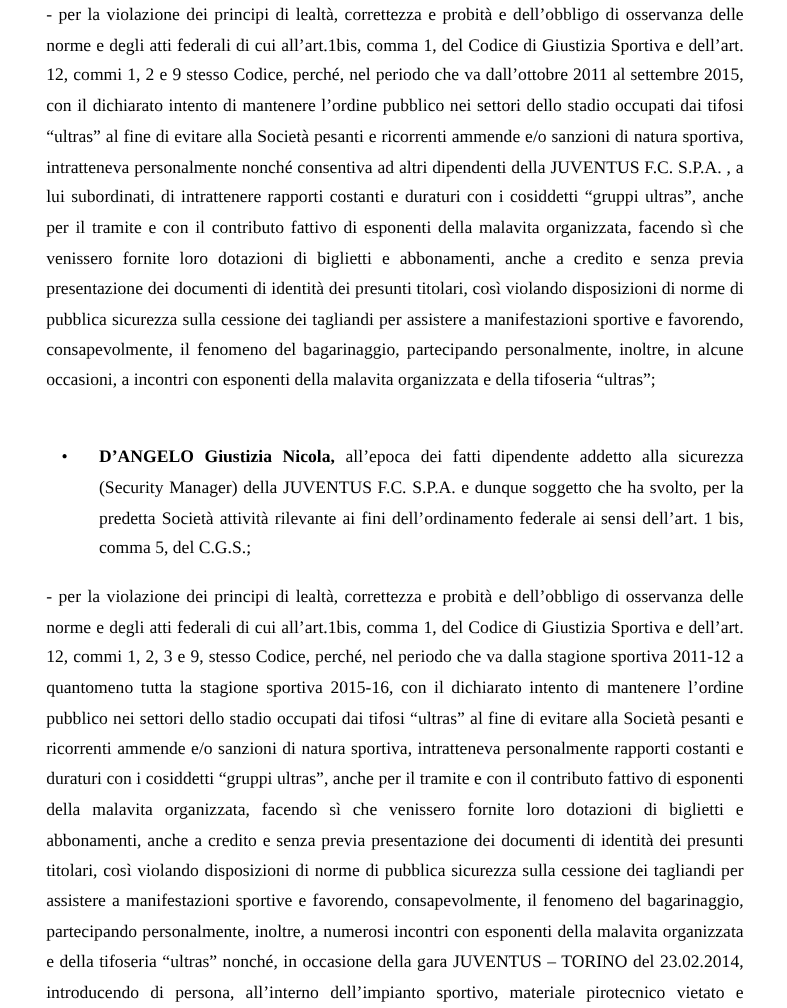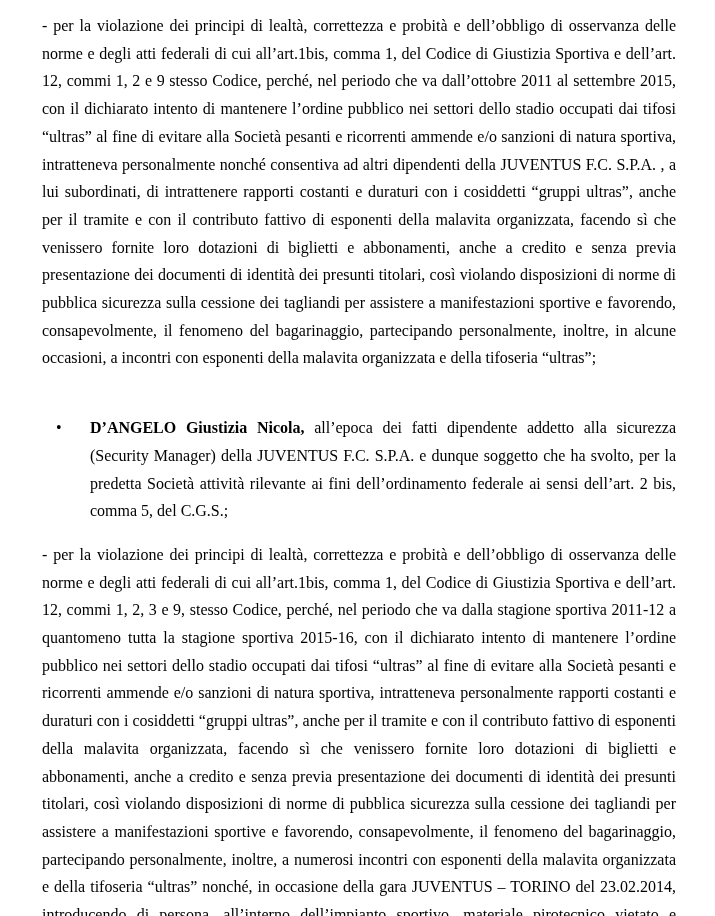--- a/index.html
+++ b/index.html
@@ -9,21 +9,21 @@
   }
   body {
     width: 715px;
     height: 916px;
     overflow: hidden;
   }
   .page {
     box-sizing: border-box;
     width: 715px;
     height: 916px;
-    padding: 12px 39px 0 42px;
+    padding: 0 39px 0 42px;
     background: #ffffff;
     color: #000000;
     font-family: "Liberation Serif", "DejaVu Serif", serif;
     font-size: 16px;
     line-height: 27.7px;
   }
   .para {
     margin: 0;
     text-align: justify;
   }
@@ -51,18 +51,18 @@
 </style>
 </head>
 <body>
 
 <div class="page">
 
   <p class="para">- per la violazione dei principi di lealtà, correttezza e probità e dell’obbligo di osservanza delle norme e degli atti federali di cui all’art.1bis, comma 1, del Codice di Giustizia Sportiva e dell’art. 12, commi 1, 2 e 9 stesso Codice, perché, nel periodo che va dall’ottobre 2011 al settembre 2015, con il dichiarato intento di mantenere l’ordine pubblico nei settori dello stadio occupati dai tifosi “ultras” al fine di evitare alla Società pesanti e ricorrenti ammende e/o sanzioni di natura sportiva, intratteneva personalmente nonché consentiva ad altri dipendenti della JUVENTUS F.C. S.P.A. , a lui subordinati, di intrattenere rapporti costanti e duraturi con i cosiddetti “gruppi ultras”, anche per il tramite e con il contributo fattivo di esponenti della malavita organizzata, facendo sì che venissero fornite loro dotazioni di biglietti e abbonamenti, anche a credito e senza previa presentazione dei documenti di identità dei presunti titolari, così violando disposizioni di norme di pubblica sicurezza sulla cessione dei tagliandi per assistere a manifestazioni sportive e favorendo, consapevolmente, il fenomeno del bagarinaggio, partecipando personalmente, inoltre, in alcune occasioni, a incontri con esponenti della malavita organizzata e della tifoseria “ultras”;</p>
 
   <div class="bullet-item">
     <span class="bullet-glyph">•</span>
-    <p class="bullet-text"><span class="bold-lead">D’ANGELO Giustizia Nicola,</span><span> all’epoca dei fatti dipendente addetto alla sicurezza (Security Manager) della JUVENTUS F.C. S.P.A. e dunque soggetto che ha svolto, per la predetta Società attività rilevante ai fini dell’ordinamento federale ai sensi dell’art. 2 bis, comma 5, del C.G.S.;</span></p>
+    <p class="bullet-text"><span class="bold-lead">D’ANGELO Giustizia Nicola,</span><span> all’epoca dei fatti dipendente addetto alla sicurezza (Security Manager) della JUVENTUS F.C. S.P.A. e dunque soggetto che ha svolto, per la predetta Società attività rilevante ai fini dell’ordinamento federale ai sensi dell’art. 1 bis, comma 5, del C.G.S.;</span></p>
   </div>
 
   <p class="para para-last">- per la violazione dei principi di lealtà, correttezza e probità e dell’obbligo di osservanza delle norme e degli atti federali di cui all’art.1bis, comma 1, del Codice di Giustizia Sportiva e dell’art. 12, commi 1, 2, 3 e 9, stesso Codice, perché, nel periodo che va dalla stagione sportiva 2011-12 a quantomeno tutta la stagione sportiva 2015-16, con il dichiarato intento di mantenere l’ordine pubblico nei settori dello stadio occupati dai tifosi “ultras” al fine di evitare alla Società pesanti e ricorrenti ammende e/o sanzioni di natura sportiva, intratteneva personalmente rapporti costanti e duraturi con i cosiddetti “gruppi ultras”, anche per il tramite e con il contributo fattivo di esponenti della malavita organizzata, facendo sì che venissero fornite loro dotazioni di biglietti e abbonamenti, anche a credito e senza previa presentazione dei documenti di identità dei presunti titolari, così violando disposizioni di norme di pubblica sicurezza sulla cessione dei tagliandi per assistere a manifestazioni sportive e favorendo, consapevolmente, il fenomeno del bagarinaggio, partecipando personalmente, inoltre, a numerosi incontri con esponenti della malavita organizzata e della tifoseria “ultras” nonché, in occasione della gara JUVENTUS – TORINO del 23.02.2014, introducendo di persona, all’interno dell’impianto sportivo, materiale pirotecnico vietato e striscioni</p>
 
 </div>
 
 </body></html>

